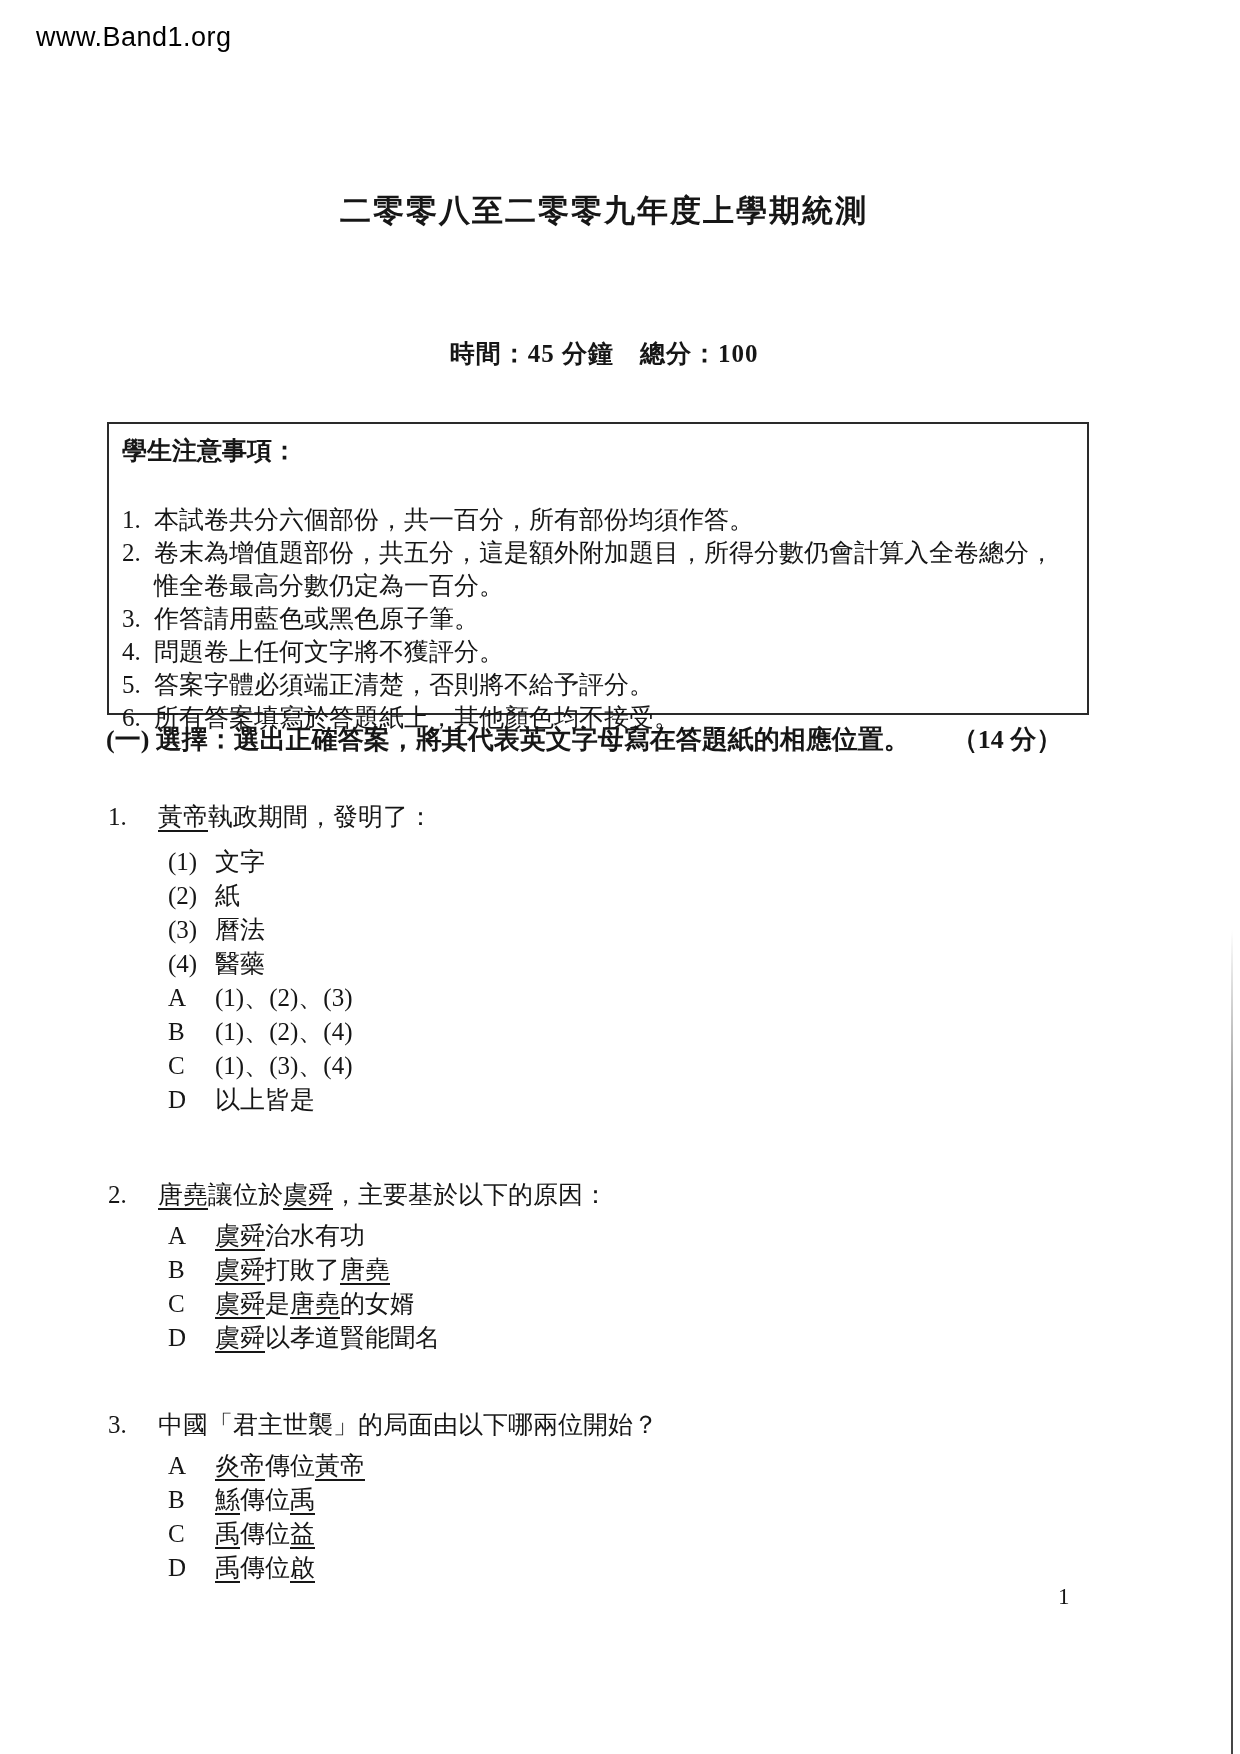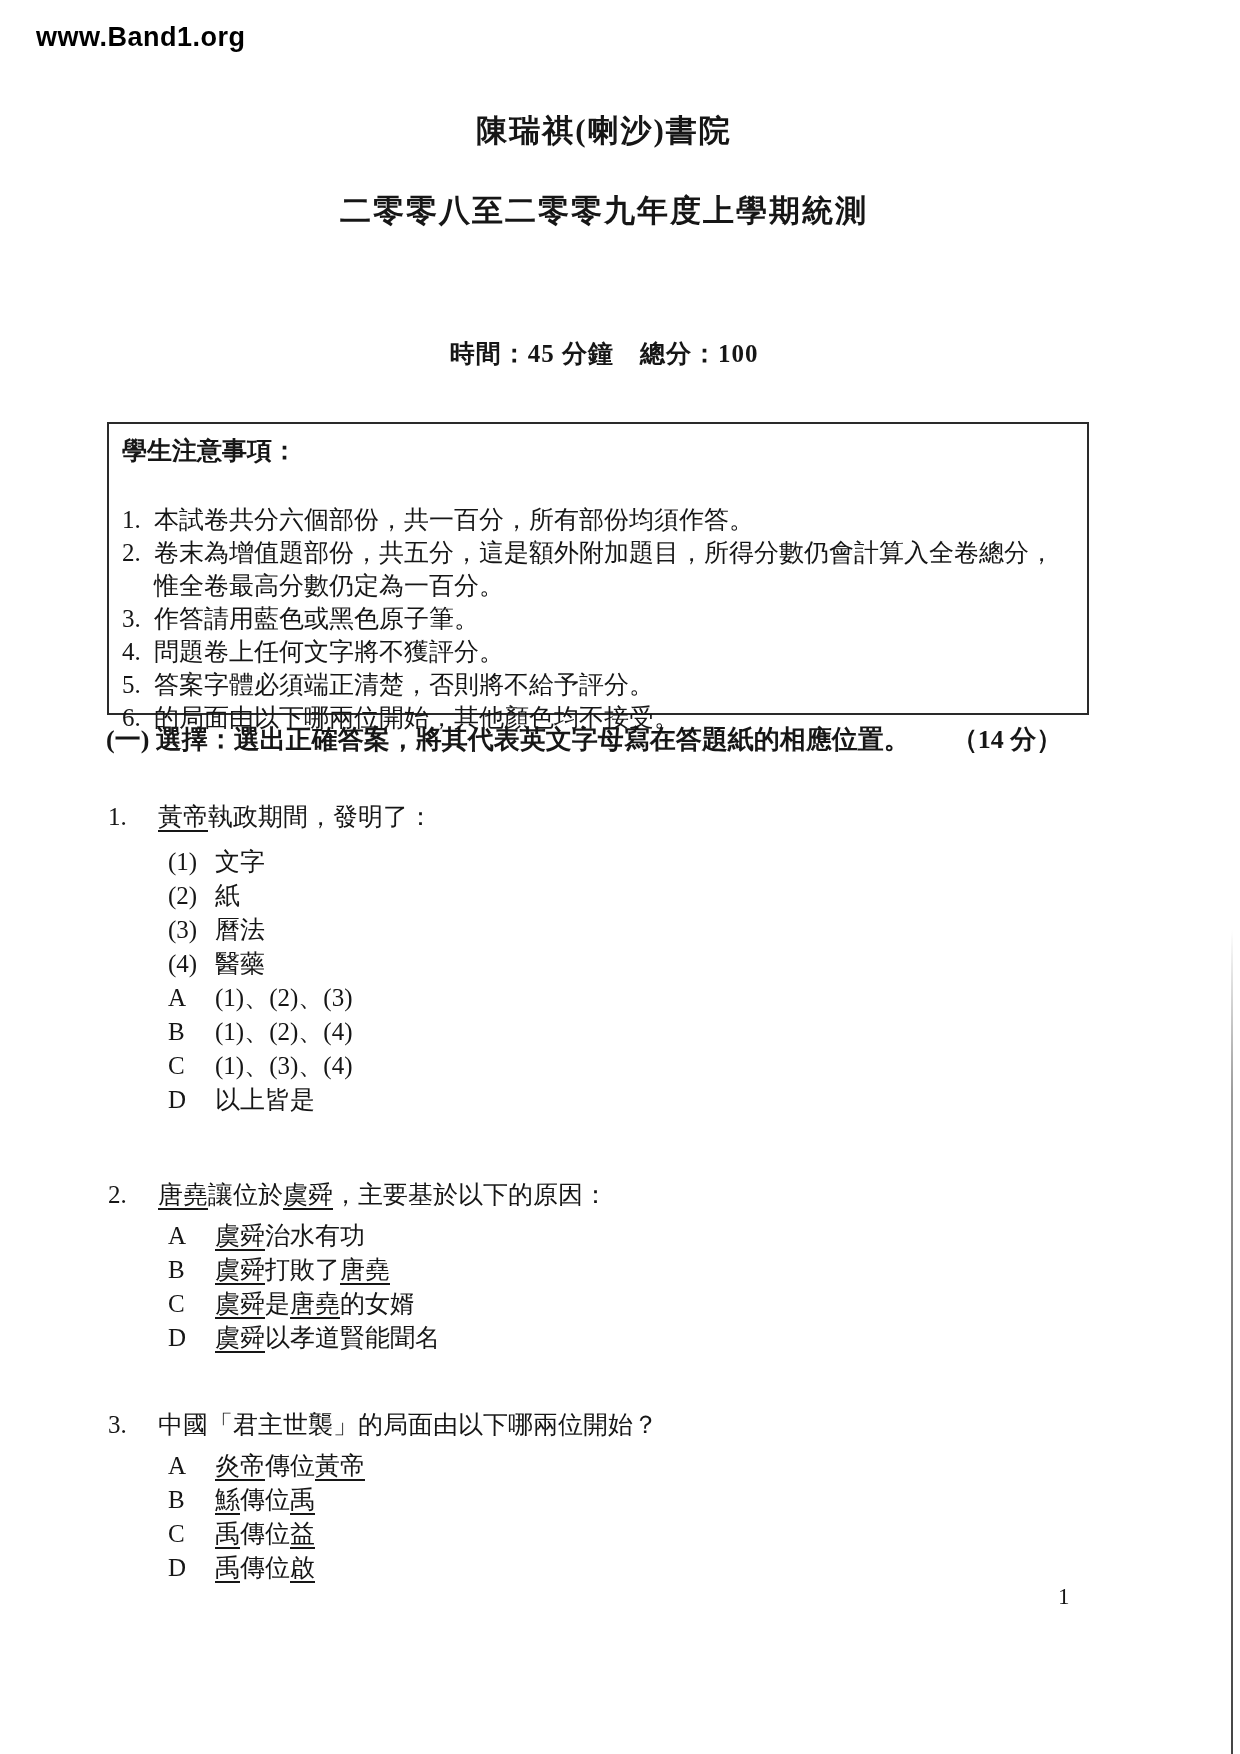--- a/index.html
+++ b/index.html
@@ -8,21 +8,21 @@
     width:1240px;height:1754px;
     margin:0 auto;
     background:#ffffff;
     color:#161616;
     font-family:"Liberation Serif","DejaVu Serif",serif;
     overflow:hidden;
   }
   .watermark{
     position:absolute;left:36px;top:22px;
     font-family:"Liberation Sans","DejaVu Sans",sans-serif;
-    font-size:27px;font-weight:700;color:#000;
+    font-size:27px;font-weight:400;color:#000;
     letter-spacing:0.5px;
   }
   .center-col{position:absolute;left:0;width:1208px;text-align:center;}
   .t-school{top:110px;font-size:31px;font-weight:700;letter-spacing:2px;}
   .t-exam{top:190px;font-size:31px;font-weight:700;letter-spacing:2px;}
   .t-subject{top:266px;font-size:31px;font-weight:700;letter-spacing:2px;}
   .t-time{top:337px;font-size:25px;font-weight:600;letter-spacing:1px;}
 
   .notice{
     position:absolute;left:107px;top:422px;
@@ -67,21 +67,20 @@
     background:linear-gradient(to bottom,rgba(150,150,150,0),#9a9a9a 20%,#6a6a6a 60%,#444);
   }
 </style>
 </head>
 <body>
 
 <div class="page">
 
   <div class="watermark">www.Band1.org</div>
 
-  <div class="center-col t-school">陳瑞祺(喇沙)書院</div>
   <div class="center-col t-exam">二零零八至二零零九年度上學期統測</div>
   <div class="center-col t-time">時間：45 分鐘　總分：100</div>
 
   <div class="notice">
     <p class="notice-title">學生注意事項：</p>
     <div id="notice-items">
         <div class="notice-item">
           <span class="num">1.</span>
           <span class="txt">本試卷共分六個部份，共一百分，所有部份均須作答。</span>
         </div>
@@ -96,21 +95,21 @@
         <div class="notice-item">
           <span class="num">4.</span>
           <span class="txt">問題卷上任何文字將不獲評分。</span>
         </div>
         <div class="notice-item">
           <span class="num">5.</span>
           <span class="txt">答案字體必須端正清楚，否則將不給予評分。</span>
         </div>
         <div class="notice-item">
           <span class="num">6.</span>
-          <span class="txt">的局面由以下哪兩位開始，其他顏色均不接受。</span>
+          <span class="txt">所有答案填寫於答題紙上，其他顏色均不接受。</span>
         </div>
       </div>
   </div>
 
   <div class="section-head">
     <span>(一) 選擇：選出正確答案，將其代表英文字母寫在答題紙的相應位置。</span><span class="marks">（14 分）</span>
   </div>
 
   <div id="questions-root">
       <div class="q" style="top: 800px;">

